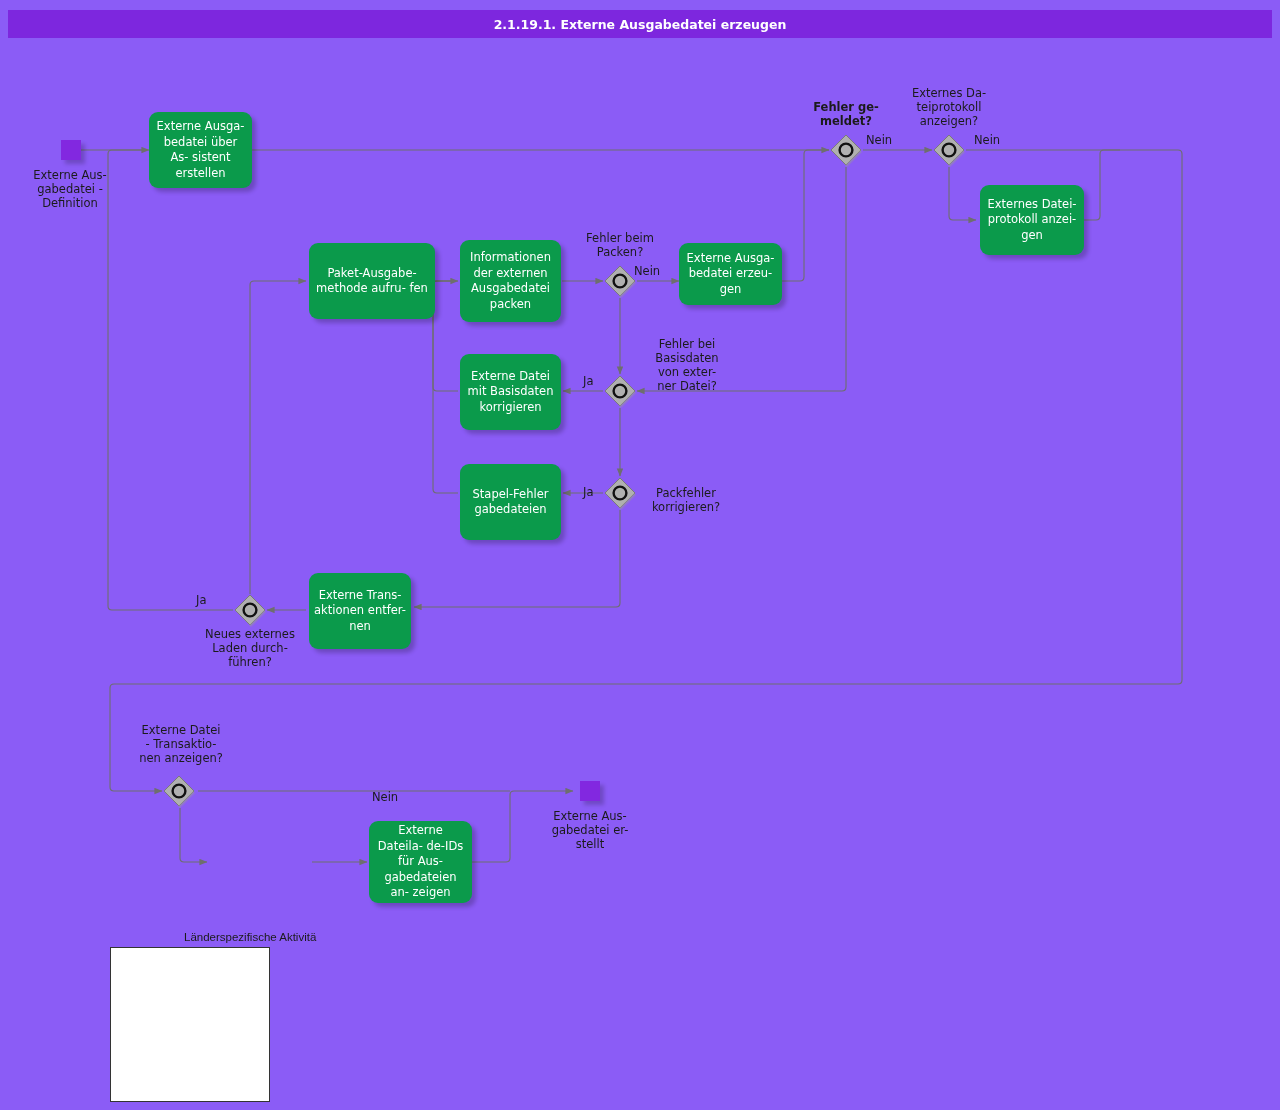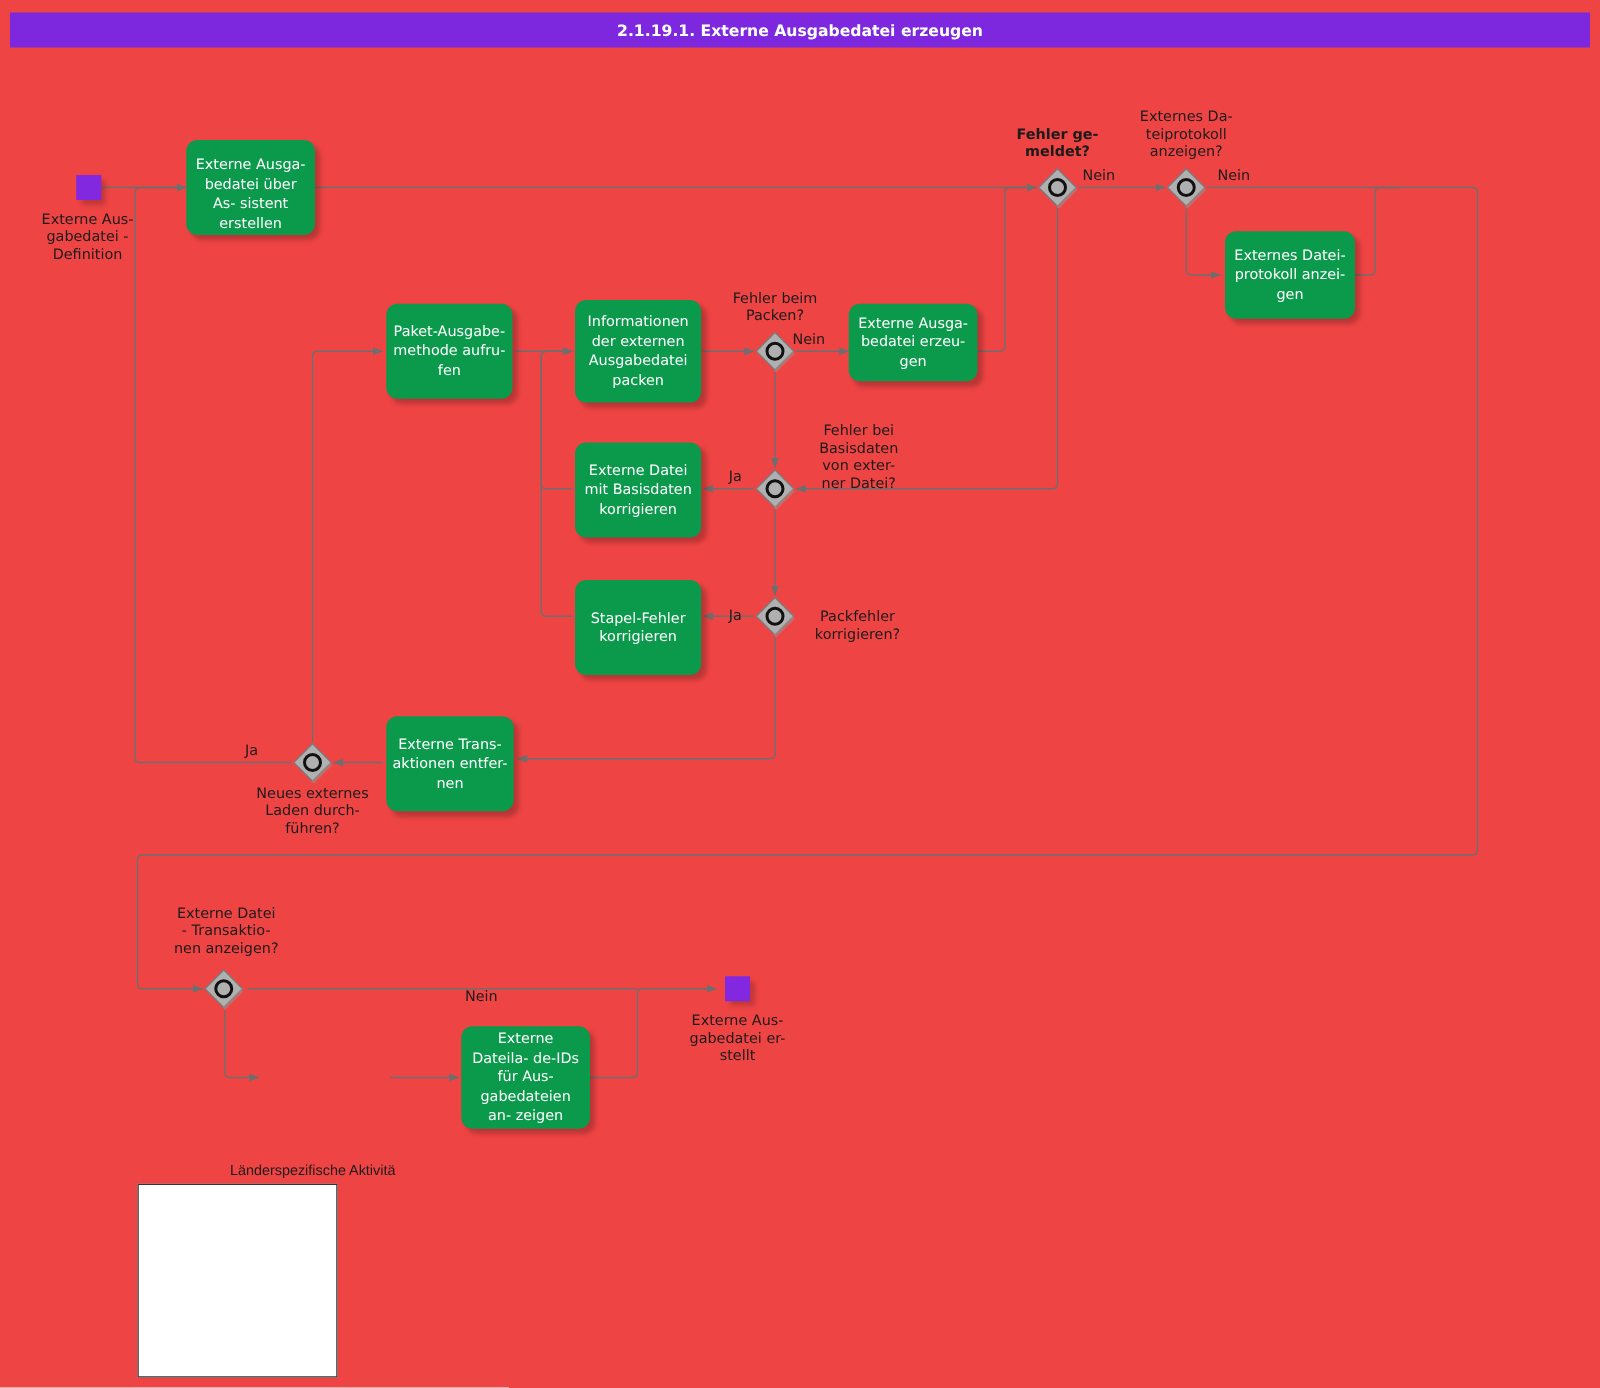--- a/index.html
+++ b/index.html
@@ -5,21 +5,21 @@
   * { box-sizing: border-box; }
   html, body {
     margin: 0; padding: 0;
     background: #ffffff;
     font-family: "DejaVu Sans", sans-serif;
   }
   #page {
     position: relative;
     width: 1280px;
     height: 1110px;
-    background: #ef4444;
+    background: #8b5cf6;
     overflow: hidden;
   }
   
   #titlebar {
     position: absolute;
     left: 8px; top: 10px;
     width: 1264px; height: 28px;
     background: #7d27de;
     display: flex;
     align-items: center;
@@ -177,27 +177,27 @@
   <div class="event" style="left:61px; top:140px;"></div>
   <div class="label" style="left:10px; top:168px; width:120px;">Externe Aus-
 gabedatei -
 Definition</div>
 
   <div class="event" style="left:580px; top:781px;"></div>
   <div class="label" style="left:530px; top:809px; width:120px;">Externe Aus-
 gabedatei er-
 stellt</div>
 
-  <div class="task" style="left:149px; top:112px; width:103px; height:76px;align-items:flex-end;">
+  <div class="task" style="left:149px; top:112px; width:103px; height:76px;">
     <span>Externe Ausga-
 bedatei über As-
 sistent erstellen</span>
   </div>
 
-  <div class="task" style="left:309px; top:243px; width:101px; height:76px;">
+  <div class="task" style="left:309px; top:243px; width:126px; height:76px;">
     <span>Paket-Ausgabe-
 methode aufru-
 fen</span>
   </div>
 
   <div class="task" style="left:460px; top:240px; width:101px; height:82px;">
     <span>Informationen
 der externen
 Ausgabedatei
 packen</span>
@@ -216,21 +216,21 @@
   </div>
 
   <div class="task" style="left:460px; top:354px; width:101px; height:76px;">
     <span>Externe Datei
 mit Basisdaten
 korrigieren</span>
   </div>
 
   <div class="task" style="left:460px; top:464px; width:101px; height:76px;">
     <span>Stapel-Fehler
-korrigieren</span>
+gabedateien</span>
   </div>
 
   <div class="task" style="left:309px; top:573px; width:102px; height:76px;">
     <span>Externe Trans-
 aktionen entfer-
 nen</span>
   </div>
 
 
   <div class="task" style="left:369px; top:821px; width:103px; height:82px;">

